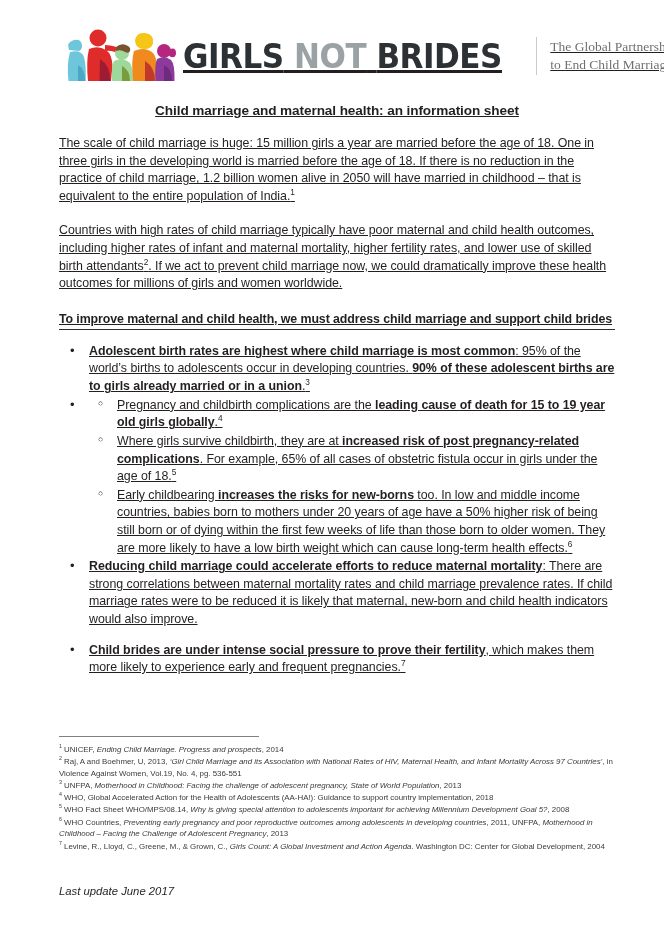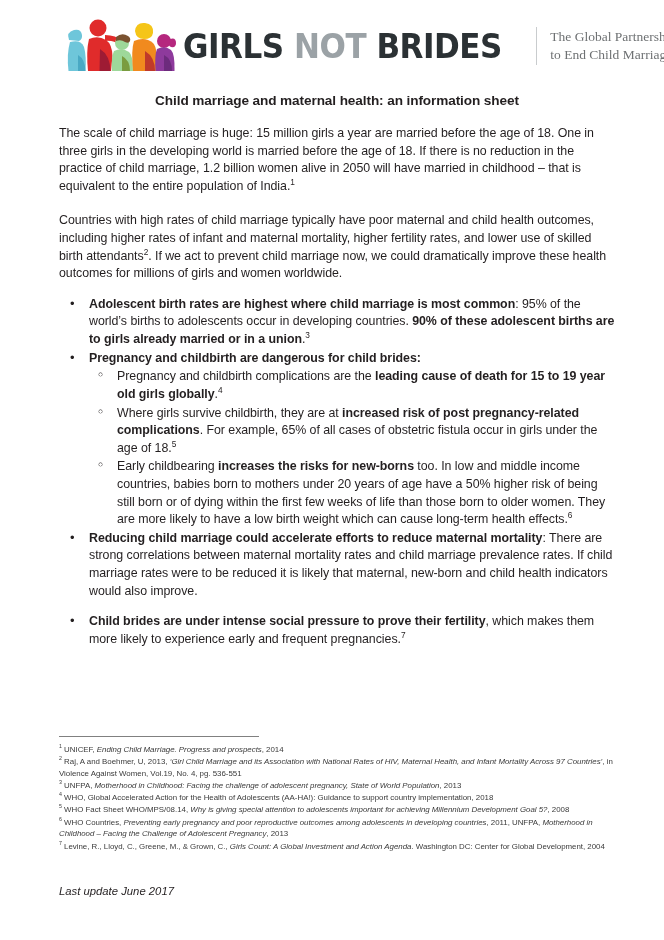--- a/index.html
+++ b/index.html
@@ -12,22 +12,23 @@
     height: 940px;
     font-family: "Liberation Sans", sans-serif;
     color: #231f20;
     position: relative;
     overflow: hidden;
   }
   .page {
     width: 664px;
     height: 846px;
     box-sizing: border-box;
-    padding: 12px 49px 0 59px;
-    position: relative;
+    padding: 22px 49px 0 59px;
+    position: relative;
+    text-decoration: underline;
   }
 
   
   .header {
     display: flex;
     align-items: center;
     height: 68px;
     margin-bottom: 2px;
   }
   .logo-mark {
@@ -211,25 +212,26 @@
       <div>to End Child Marriage</div>
     </div>
   </div>
 
   <div class="doc-title">Child marriage and maternal health: an information sheet</div>
 
   <p class="body-para"><span>The scale of child marriage is huge: 15 million girls a year are married before the age of 18. One in three girls in the developing world is married before the age of 18. If there is no reduction in the practice of child marriage, 1.2 billion women alive in 2050 will have married in childhood – that is equivalent to the entire population of India.</span><sup>1</sup></p>
 
   <p class="body-para"><span>Countries with high rates of child marriage typically have poor maternal and child health outcomes, including higher rates of infant and maternal mortality, higher fertility rates, and lower use of skilled birth attendants</span><sup>2</sup><span>. If we act to prevent child marriage now, we could dramatically improve these health outcomes for millions of girls and women worldwide.</span></p>
 
+  <div class="section-heading">To improve maternal and child health, we must address child marriage and support child brides</div>
 
   <ul class="lvl1">
     <li><b>Adolescent birth rates are highest where child marriage is most common</b><span>: 95% of the world’s births to adolescents occur in developing countries. </span><b>90% of these adolescent births are to girls already married or in a union</b><span>.</span><sup>3</sup></li>
 
-    <li><b>Pregnancy and childbirth are dangerous for child brides:</b>
+    <li>
       <ul class="lvl2">
         <li><span>Pregnancy and childbirth complications are the </span><b>leading cause of death for 15 to 19 year old girls globally</b><span>.</span><sup>4</sup></li>
 
         <li><span>Where girls survive childbirth, they are at </span><b>increased risk of post pregnancy-related complications</b><span>. For example, 65% of all cases of obstetric fistula occur in girls under the age of 18.</span><sup>5</sup></li>
 
         <li><span>Early childbearing </span><b>increases the risks for new-borns</b><span> too. In low and middle income countries, babies born to mothers under 20 years of age have a 50% higher risk of being still born or of dying within the first few weeks of life than those born to older women. They are more likely to have a low birth weight which can cause long-term health effects.</span><sup>6</sup></li>
       </ul>
     </li>
 
     <li><b>Reducing child marriage could accelerate efforts to reduce maternal mortality</b><span>: There are strong correlations between maternal mortality rates and child marriage prevalence rates. If child marriage rates were to be reduced it is likely that maternal, new-born and child health indicators would also improve.</span></li>

